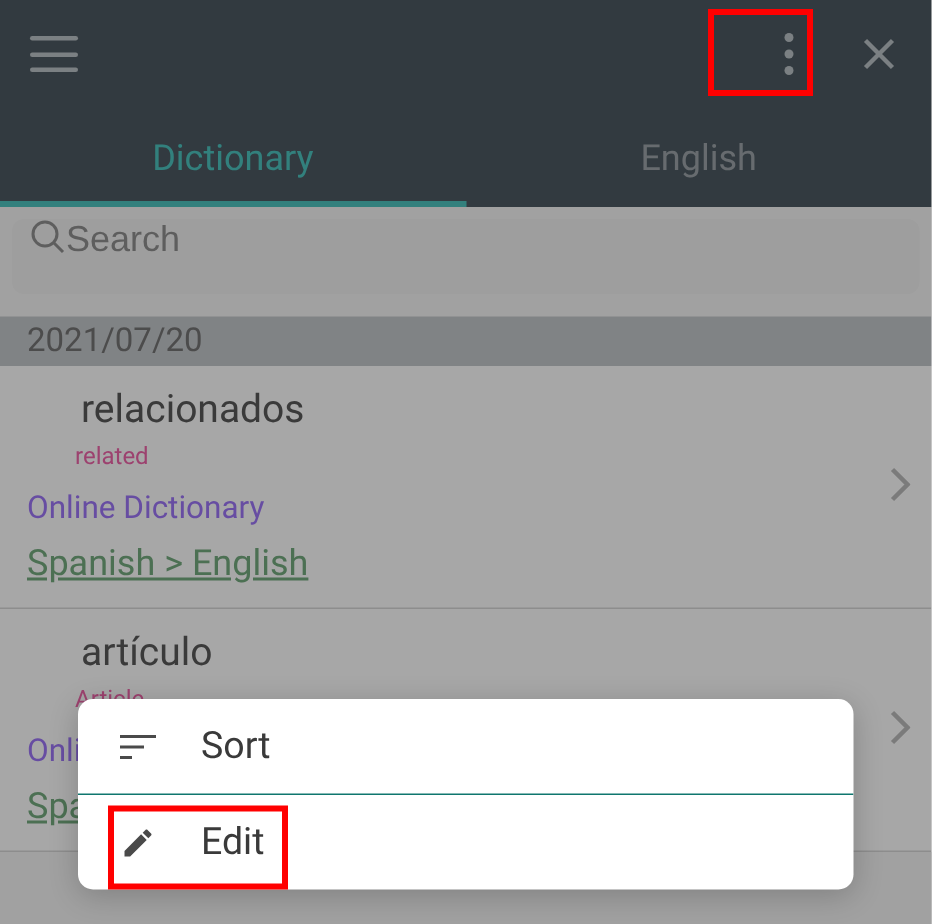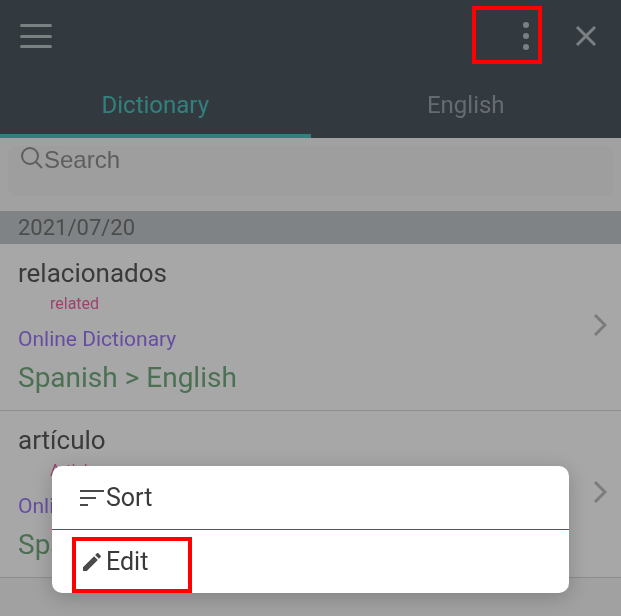--- a/index.html
+++ b/index.html
@@ -152,38 +152,40 @@
       background: #ffffff;
       padding: 14px 18px 16px 18px;
       border-bottom: 1px solid #d0d0d0;
       position: relative;
     }
     
     .entry-word {
       font-size: 26px;
       color: #3a3a3a;
       margin-bottom: 6px;
+      margin-left: 36px;
     }
     
     .entry-translation {
       font-size: 16px;
       color: #ec4899;
       margin-bottom: 14px;
       margin-left: 32px;
     }
     
     .entry-source {
       font-size: 21px;
       color: #8b5cf6;
       margin-bottom: 10px;
     }
     
     .entry-lang {
-      font-size: 28px;
+      font-size: 24px;
       color: #5a9b67;
+      text-decoration: underline;
     }
     
     .entry-chevron {
       position: absolute;
       right: 14px;
       top: 50%;
       transform: translateY(-50%);
     }
     
     .entry-chevron svg { stroke: #b0b0b0; stroke-width: 3; fill: none; }
@@ -207,20 +209,21 @@
       border-radius: 10px;
       z-index: 100;
       box-shadow: 0 4px 20px rgba(0,0,0,0.2);
       overflow: hidden;
     }
     
     .popup-item {
       display: flex;
       align-items: center;
       padding: 17px 26px;
+      gap: 28px;
       font-size: 25px;
       color: #3a3a3a;
       cursor: pointer;
     }
     
     .popup-item + .popup-item {
       border-top: 1px solid #0f766e;
     }
     
     .popup-icon {

